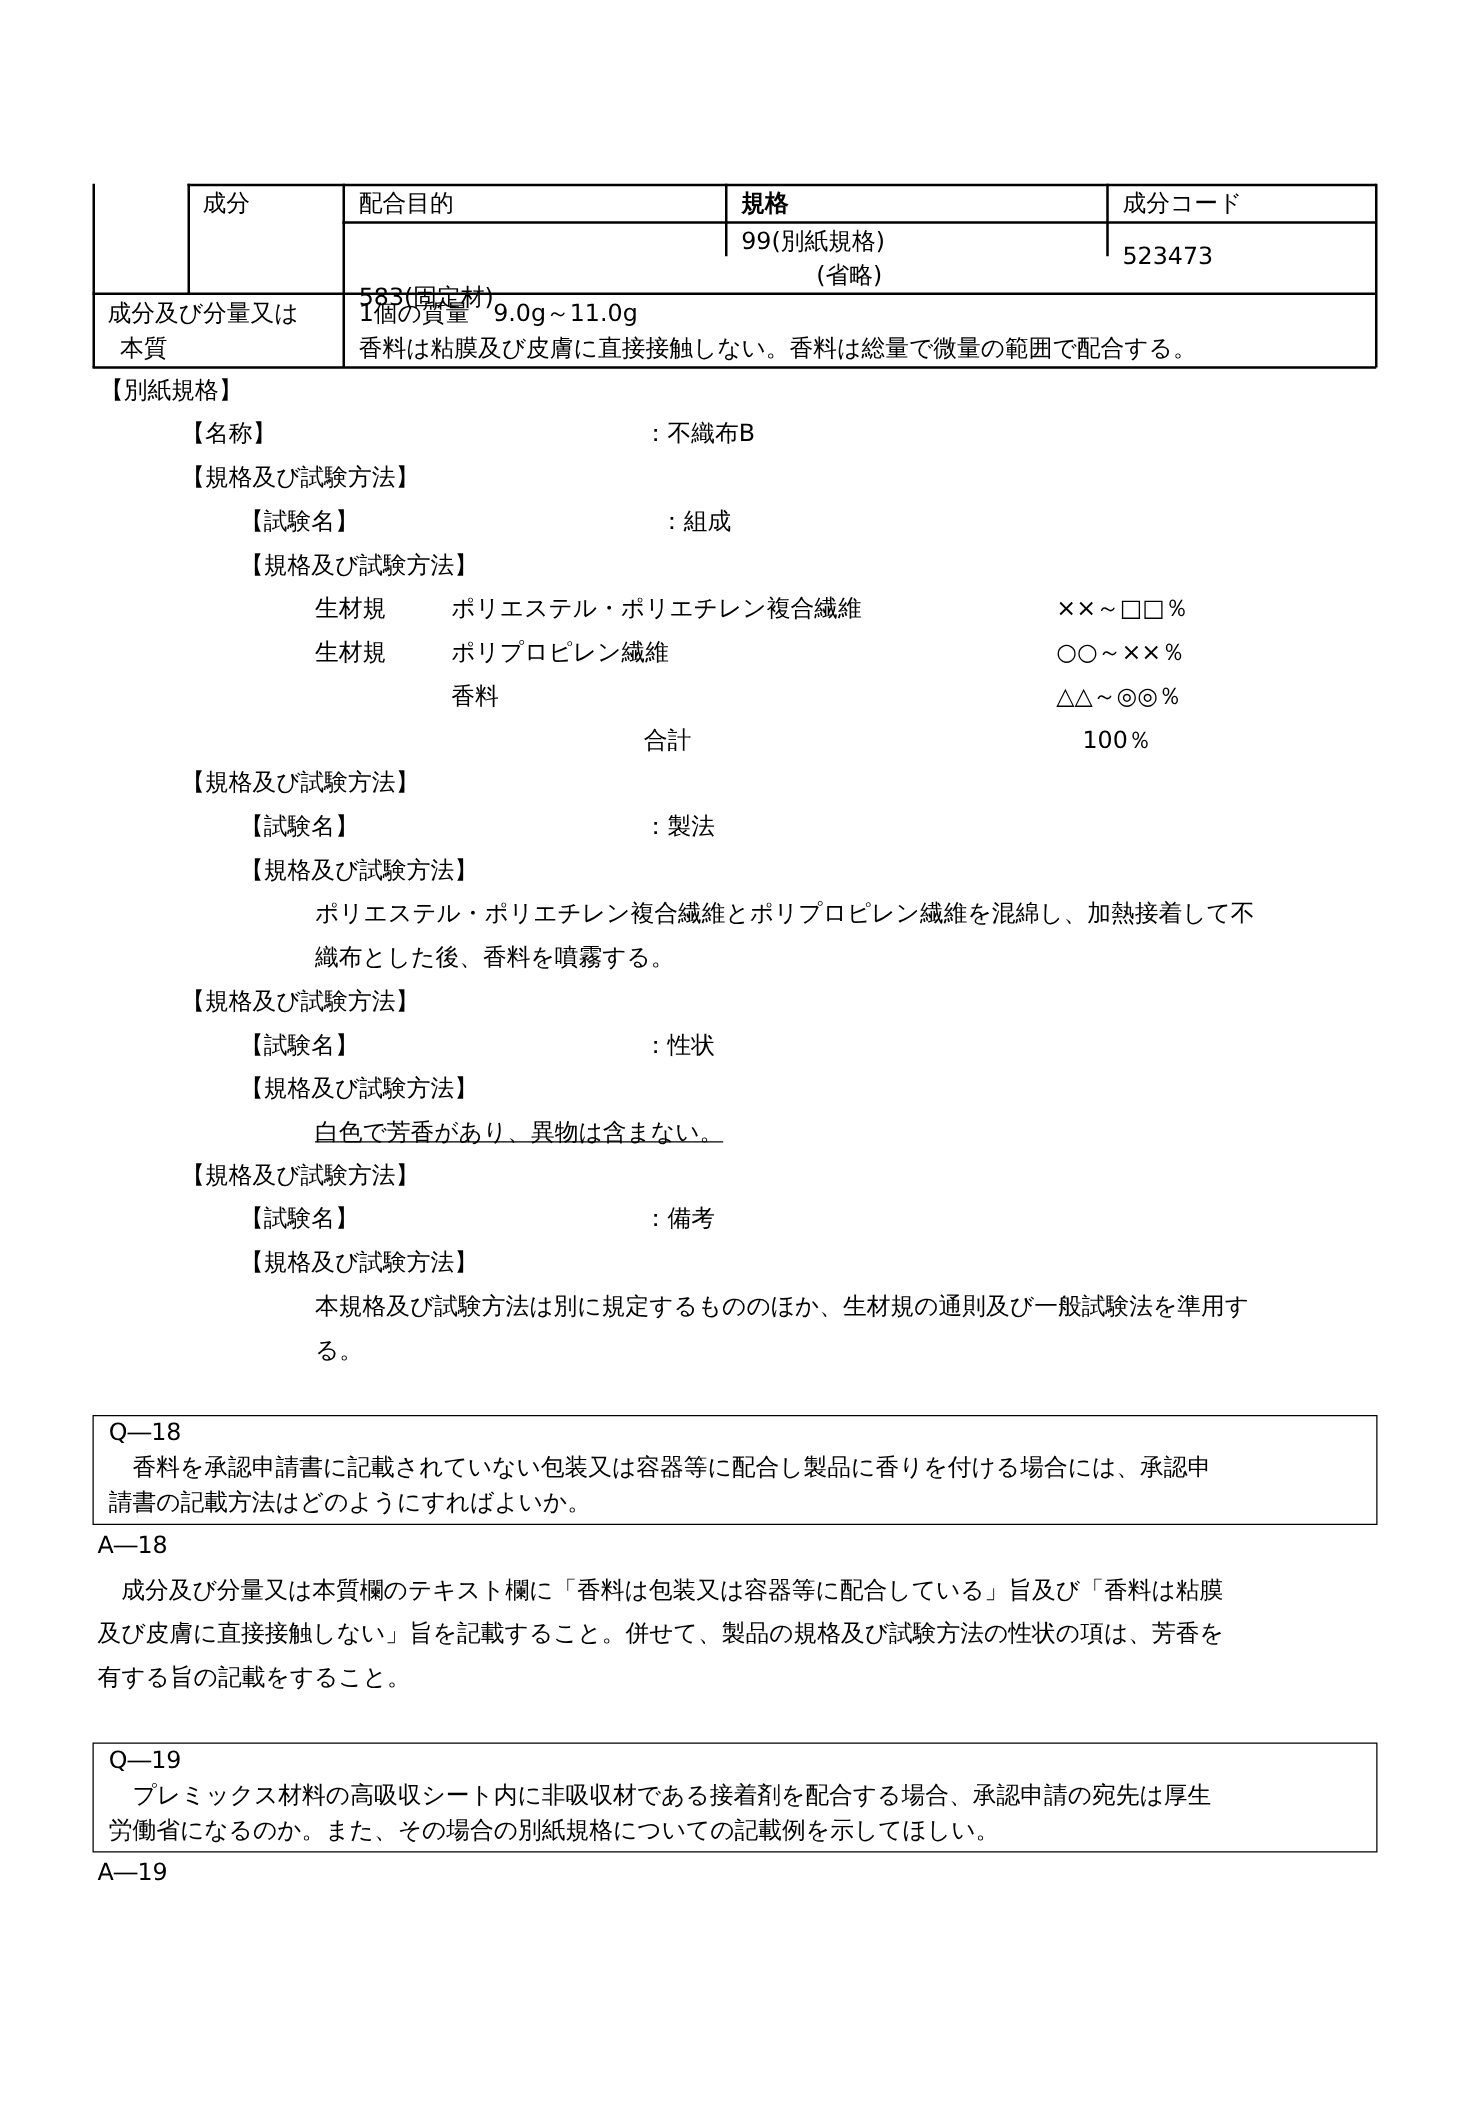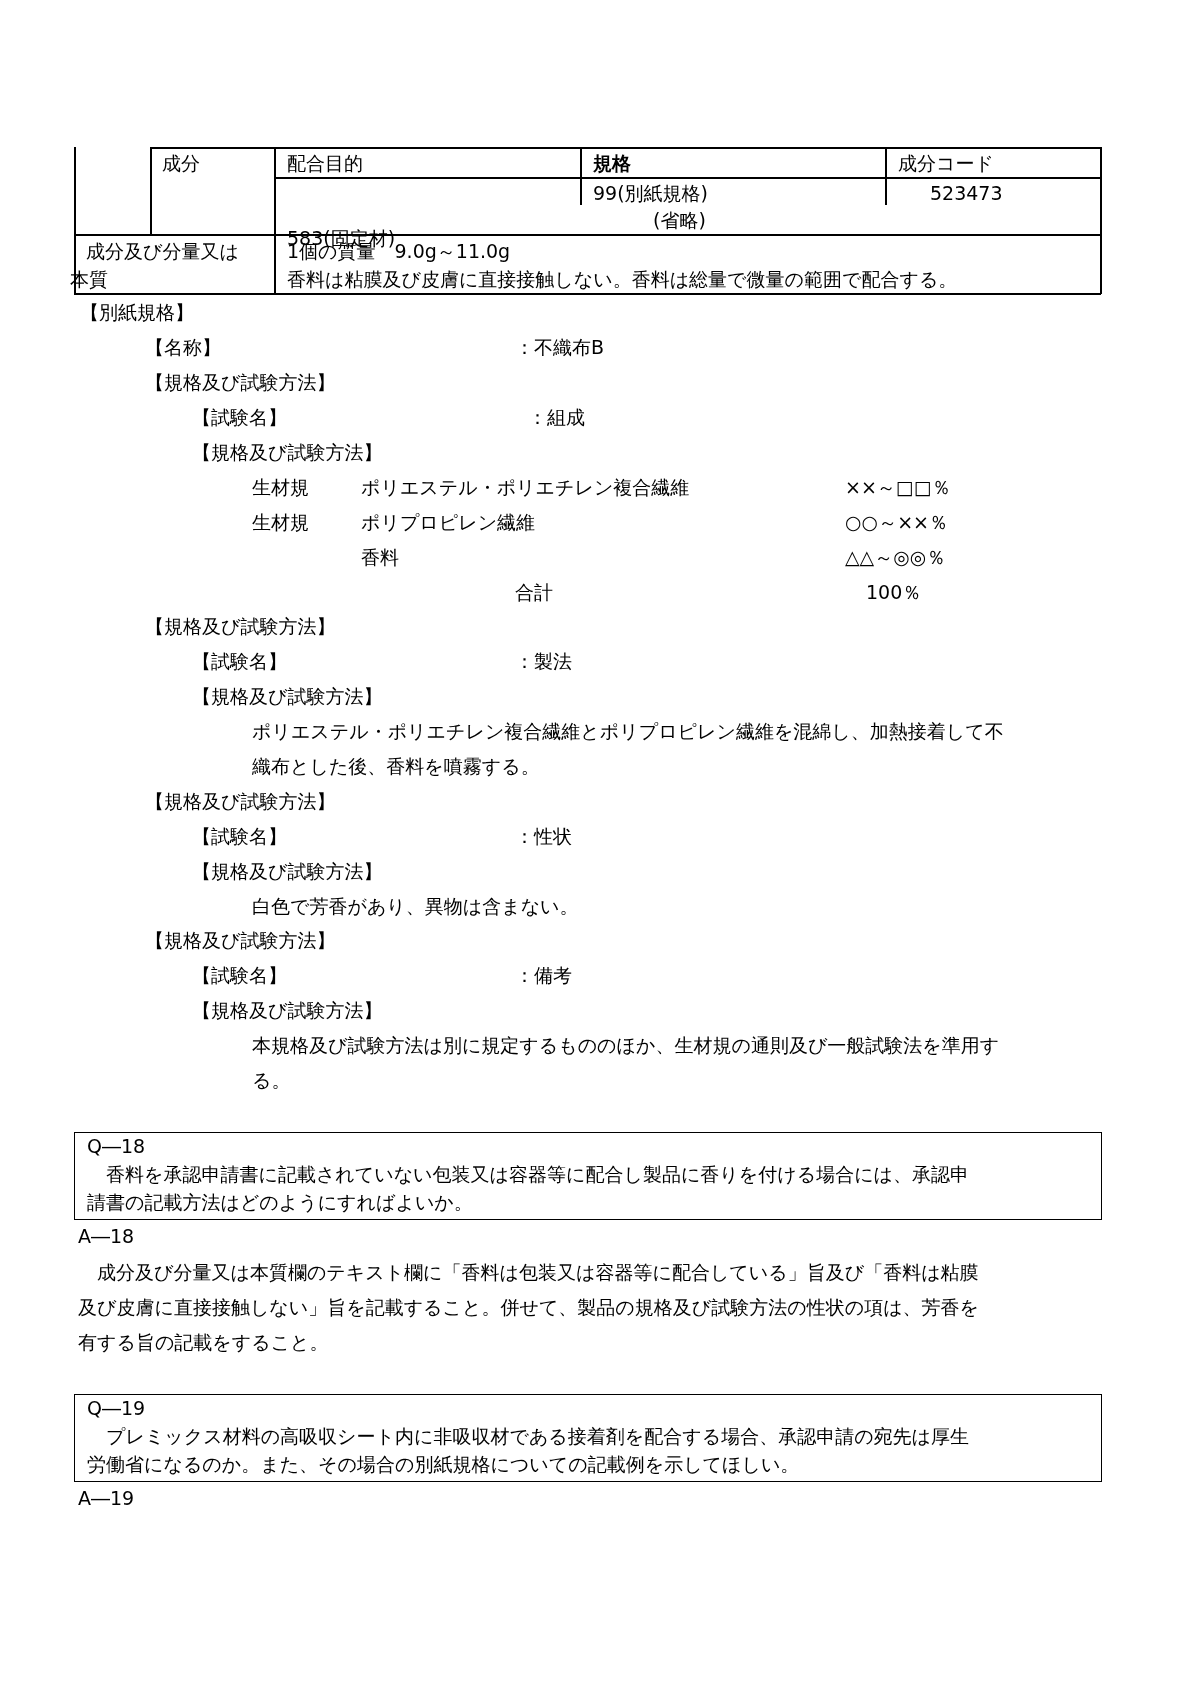--- a/index.html
+++ b/index.html
@@ -30,25 +30,25 @@
   <div class="line" style="left:274px; top:177px; width:827px; height:1.5px;"></div>
   <div class="line" style="left:74px; top:234px; width:1027px; height:1.5px;"></div>
 
   <span class="abs" style="left:162px; top:154px;">成分</span>
   <span class="abs" style="left:287px; top:154px;">配合目的</span>
   <span class="abs" style="left:593px; top:154px;font-weight:bold;">規格</span>
   <span class="abs" style="left:898px; top:154px;">成分コード</span>
 
   <span class="abs" style="left:287px; top:184px;margin-top:45px;">583(固定材)</span>
   <span class="abs" style="left:593px; top:184px;">99(別紙規格)</span>
-  <span class="abs" style="left:898px; top:184px;margin-left:32px;">523473</span>
+  <span class="abs" style="left:898px; top:196px;">523473</span>
   <span class="abs" style="left:653px; top:211px;">(省略)</span>
 
   <span class="abs" style="left:86px; top:242px;">成分及び分量又は</span>
-  <span class="abs" style="left:70px; top:270px;">本質</span>
+  <span class="abs" style="left:96px; top:270px;">本質</span>
   <span class="abs" style="left:287px; top:242px;">1個の質量　9.0g～11.0g</span>
   <span class="abs" style="left:287px; top:270px;">香料は粘膜及び皮膚に直接接触しない。香料は総量で微量の範囲で配合する。</span>
 </div>
 
 <div>
   <span class="abs" style="left:80px; top:303px;">【別紙規格】</span>
 
   <span class="abs" style="left:145px; top:338px;">【名称】</span>
   <span class="abs" style="left:515px; top:338px;">：不織布B</span>
 
@@ -75,21 +75,21 @@
   <span class="abs" style="left:192px; top:652px;">【試験名】</span>
   <span class="abs" style="left:515px; top:652px;">：製法</span>
   <span class="abs" style="left:192px; top:687px;">【規格及び試験方法】</span>
   <span class="abs" style="left:252px; top:722px;">ポリエステル・ポリエチレン複合繊維とポリプロピレン繊維を混綿し、加熱接着して不</span>
   <span class="abs" style="left:252px; top:757px;">織布とした後、香料を噴霧する。</span>
 
   <span class="abs" style="left:145px; top:792px;">【規格及び試験方法】</span>
   <span class="abs" style="left:192px; top:827px;">【試験名】</span>
   <span class="abs" style="left:515px; top:827px;">：性状</span>
   <span class="abs" style="left:192px; top:862px;">【規格及び試験方法】</span>
-  <span class="abs" style="left:252px; top:897px;">白色で芳香があり、異物は含まない。</span>
+  <span class="abs" style="left:252px; top:897px;text-decoration:underline;">白色で芳香があり、異物は含まない。</span>
 
   <span class="abs" style="left:145px; top:931px;">【規格及び試験方法】</span>
   <span class="abs" style="left:192px; top:966px;">【試験名】</span>
   <span class="abs" style="left:515px; top:966px;">：備考</span>
   <span class="abs" style="left:192px; top:1001px;">【規格及び試験方法】</span>
   <span class="abs" style="left:252px; top:1036px;">本規格及び試験方法は別に規定するもののほか、生材規の通則及び一般試験法を準用す</span>
   <span class="abs" style="left:252px; top:1071px;">る。</span>
 </div>
 
 <div class="box" style="left:74px; top:1132px; width:1028px; height:88px;"></div>

